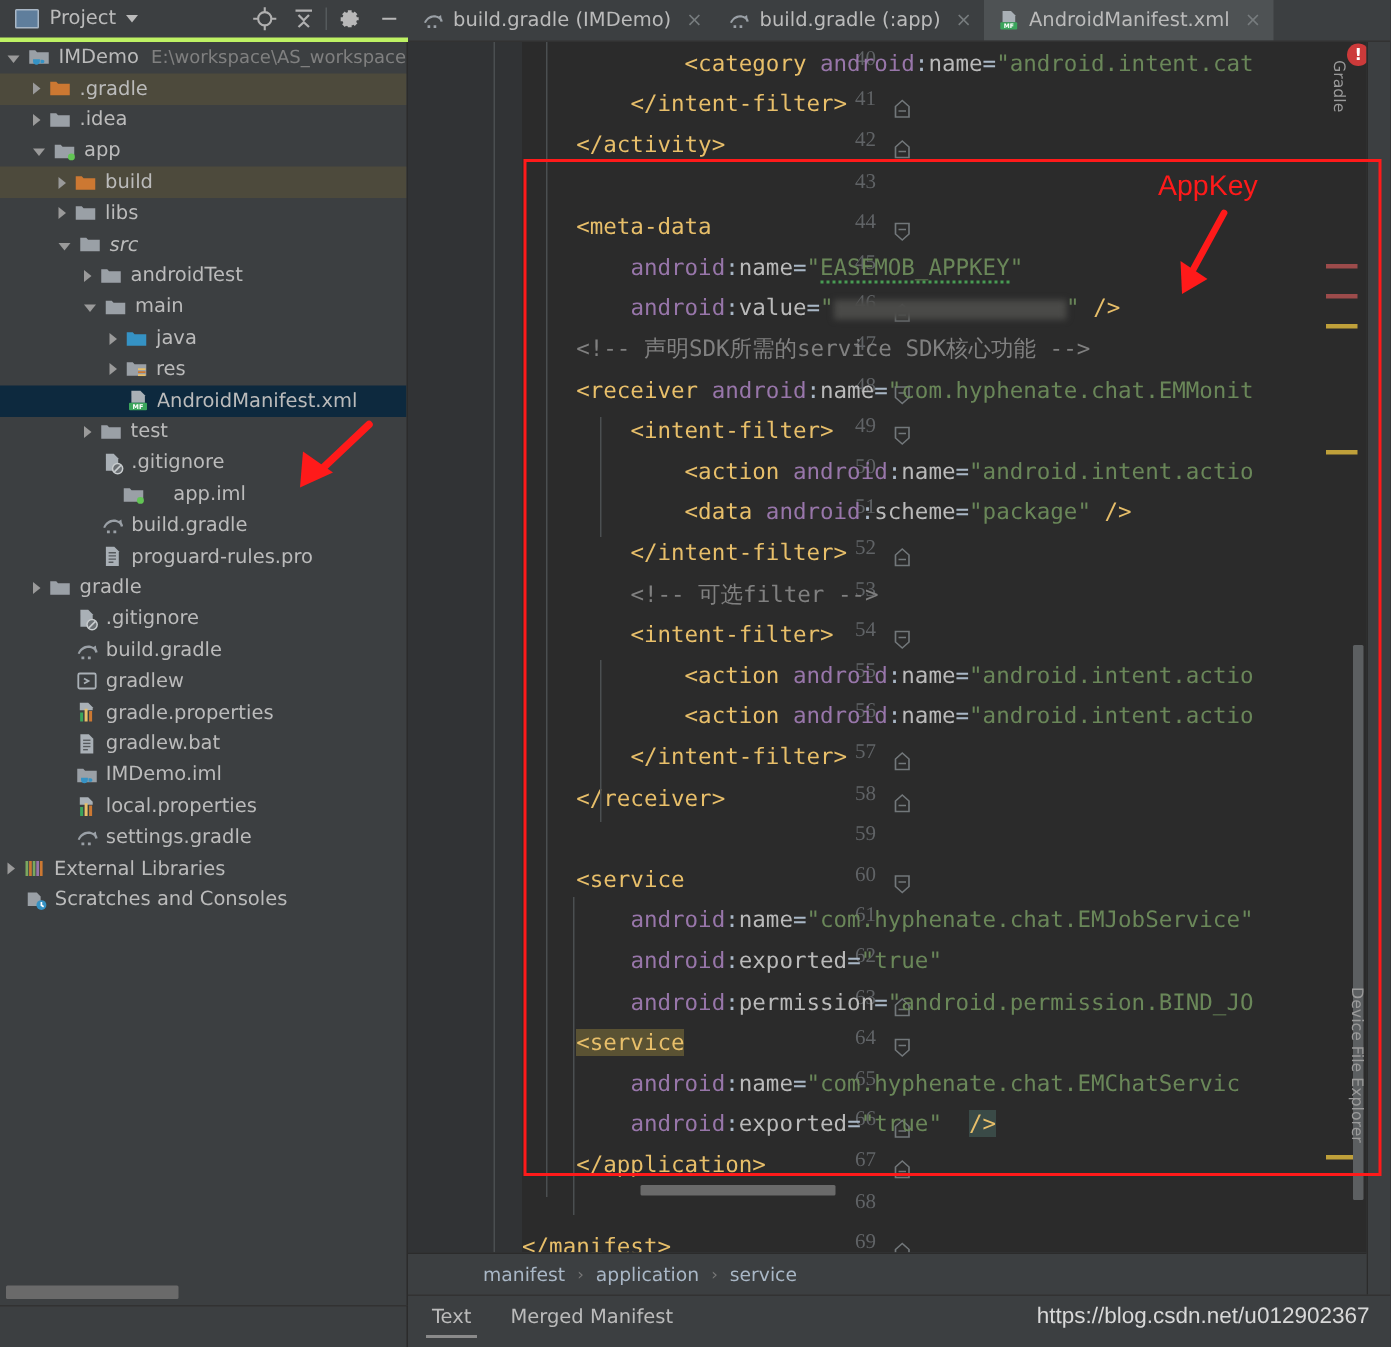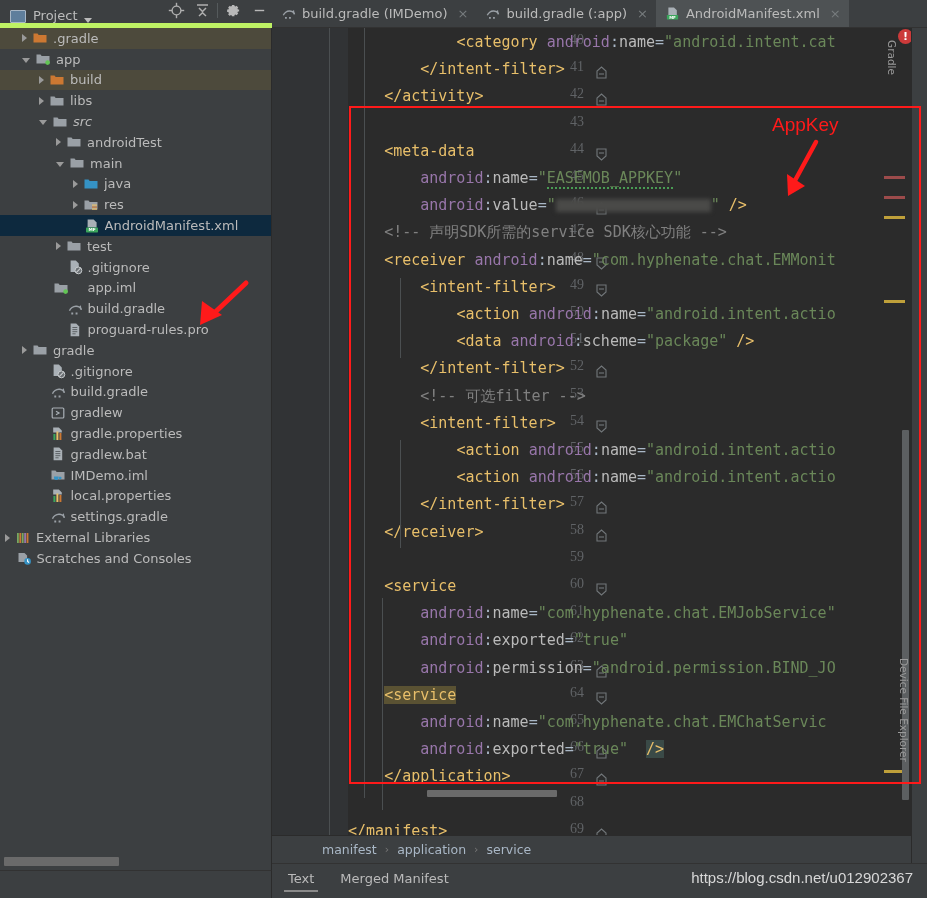--- a/index.html
+++ b/index.html
@@ -7,22 +7,22 @@
     width: 927px; height: 898px;
     background: #3c3f41;
     font-family: "DejaVu Sans", sans-serif;
     overflow: hidden;
   }
   #app { position: relative; width: 927px; height: 898px; }
 
   
   .proj-header {
     position: absolute; left: 0; top: 0; width: 272px; height: 28px;
-    background: #3c3f41; display: flex; align-items: flex-end;
-    border-bottom: 5px solid #bef264;
+    background: #3c3f41; display: flex; align-items: center;
+    border-bottom: 3px solid #bef264;
   }
   .proj-header .pane-icon {
     width: 16px; height: 13px; margin-left: 10px;
     border: 1.6px solid #a9b7c6; border-radius: 1px;
     background: #5f7e9c; position: relative;
   }
   .proj-title { color: #bbbbbb; font-size: 13px; margin-left: 7px; }
   .caret-down {
     width: 0; height: 0; margin-left: 7px;
     border-left: 4.5px solid transparent; border-right: 4.5px solid transparent;
@@ -261,26 +261,42 @@
           <rect x="2" y="9.5" width="12" height="5" rx="0.7" fill="#3ba55c"></rect>
           <text x="8" y="13.4" font-size="4.3" font-family="DejaVu Sans" fill="#ffffff" text-anchor="middle" font-weight="bold">MF</text>
         </svg>
         <span>AndroidManifest.xml</span>
         <span class="tab-x">×</span>
       </div>
     </div>
 
   <div class="proj-pane">
     <div class="tree" id="tree">
+        <div class="row" style="padding-left: 5px;">
+          <div class="arrow open"></div>
+          <svg viewBox="0 0 16 16" width="16" height="16" class="ico">
+            <path fill="#9aa0a6" d="M1.5 3.5h4l1.2 1.4h7.8v7.6H1.5z"></path>
+            <path fill="#3592c4" d="M4 9.5h4.6v1.3c0 1.4-1 2.3-2.3 2.3S4 12.2 4 10.8zM9 9.8h1.2c.9 0 1.4.5 1.4 1.2s-.5 1.2-1.4 1.2H9z"></path>
+          </svg>
+          <span class="lbl">IMDemo</span>
+          <span class="sublbl">E:\workspace\AS_workspace</span>
+        </div>
         <div class="row hl" style="padding-left: 22px;">
           <div class="arrow"></div>
           <svg viewBox="0 0 16 16" width="16" height="16" class="ico">
             <path fill="#cc7832" d="M1.5 3.5h4l1.2 1.4h7.8v7.6H1.5z"></path>
           </svg>
           <span class="lbl">.gradle</span>
+        </div>
+        <div class="row" style="padding-left: 22px;">
+          <div class="arrow"></div>
+          <svg viewBox="0 0 16 16" width="16" height="16" class="ico">
+            <path fill="#9aa0a6" d="M1.5 3.5h4l1.2 1.4h7.8v7.6H1.5z"></path>
+          </svg>
+          <span class="lbl">.idea</span>
         </div>
         <div class="row" style="padding-left: 22px;">
           <div class="arrow open"></div>
           <svg viewBox="0 0 16 16" width="16" height="16" class="ico">
             <path fill="#9aa0a6" d="M1.5 3.5h4l1.2 1.4h7.8v7.6H1.5z"></path>
             <circle cx="12.6" cy="11.6" r="2.3" fill="#62c554"></circle>
           </svg>
           <span class="lbl">app</span>
         </div>
         <div class="row hl" style="padding-left: 39px;">
@@ -353,21 +369,21 @@
         </div>
         <div class="row" style="padding-left: 56px;">
           <div class="arrow none"></div>
           <svg viewBox="0 0 16 16" width="16" height="16" class="ico">
             <path fill="#a9b0b6" d="M3.6 1.5h5.2l3 3v8.4h-8.2z"></path>
             <circle cx="11.4" cy="11.4" r="3.4" fill="#6a6f73" stroke="#c8ccce" stroke-width="1"></circle>
             <line x1="9.2" y1="13.6" x2="13.6" y2="9.2" stroke="#c8ccce" stroke-width="1.1"></line>
           </svg>
           <span class="lbl">.gitignore</span>
         </div>
-        <div class="row" style="padding-left: 28px; gap: 14px;">
+        <div class="row" style="padding-left: 56px; gap: 14px;">
           <div class="arrow none"></div>
           <svg viewBox="0 0 16 16" width="16" height="16" class="ico">
             <path fill="#9aa0a6" d="M1.5 3.5h4l1.2 1.4h7.8v7.6H1.5z"></path>
             <circle cx="12.6" cy="11.6" r="2.3" fill="#62c554"></circle>
           </svg>
           <span class="lbl">app.iml</span>
         </div>
         <div class="row" style="padding-left: 56px;">
           <div class="arrow none"></div>
           <svg viewBox="0 0 16 16" width="16" height="16" class="ico">

